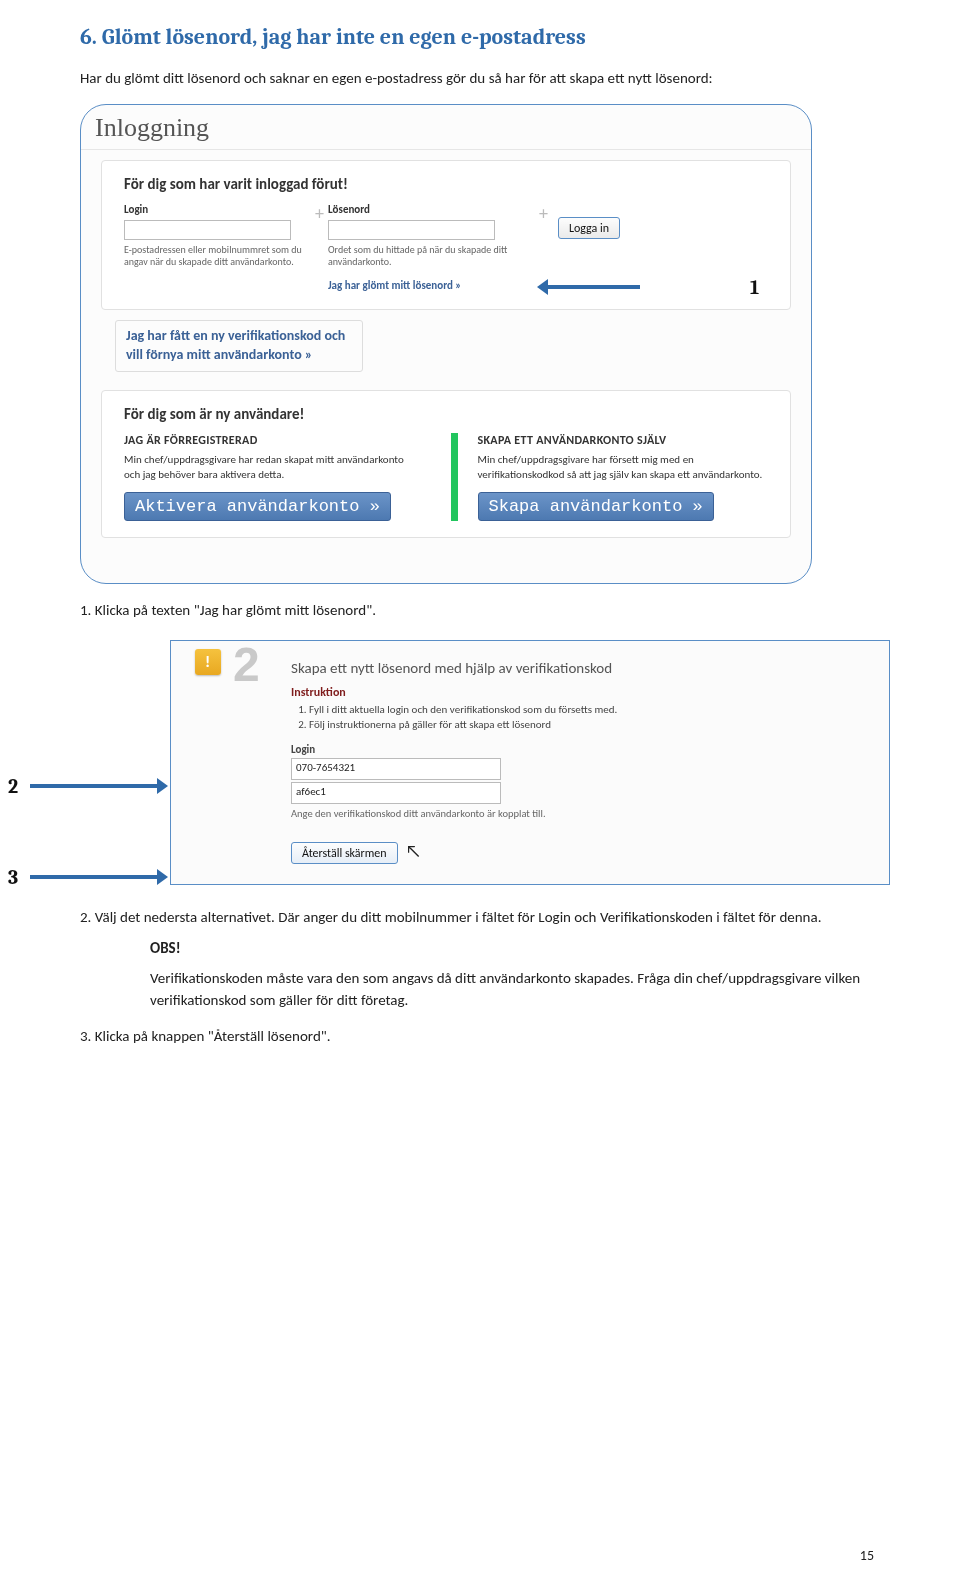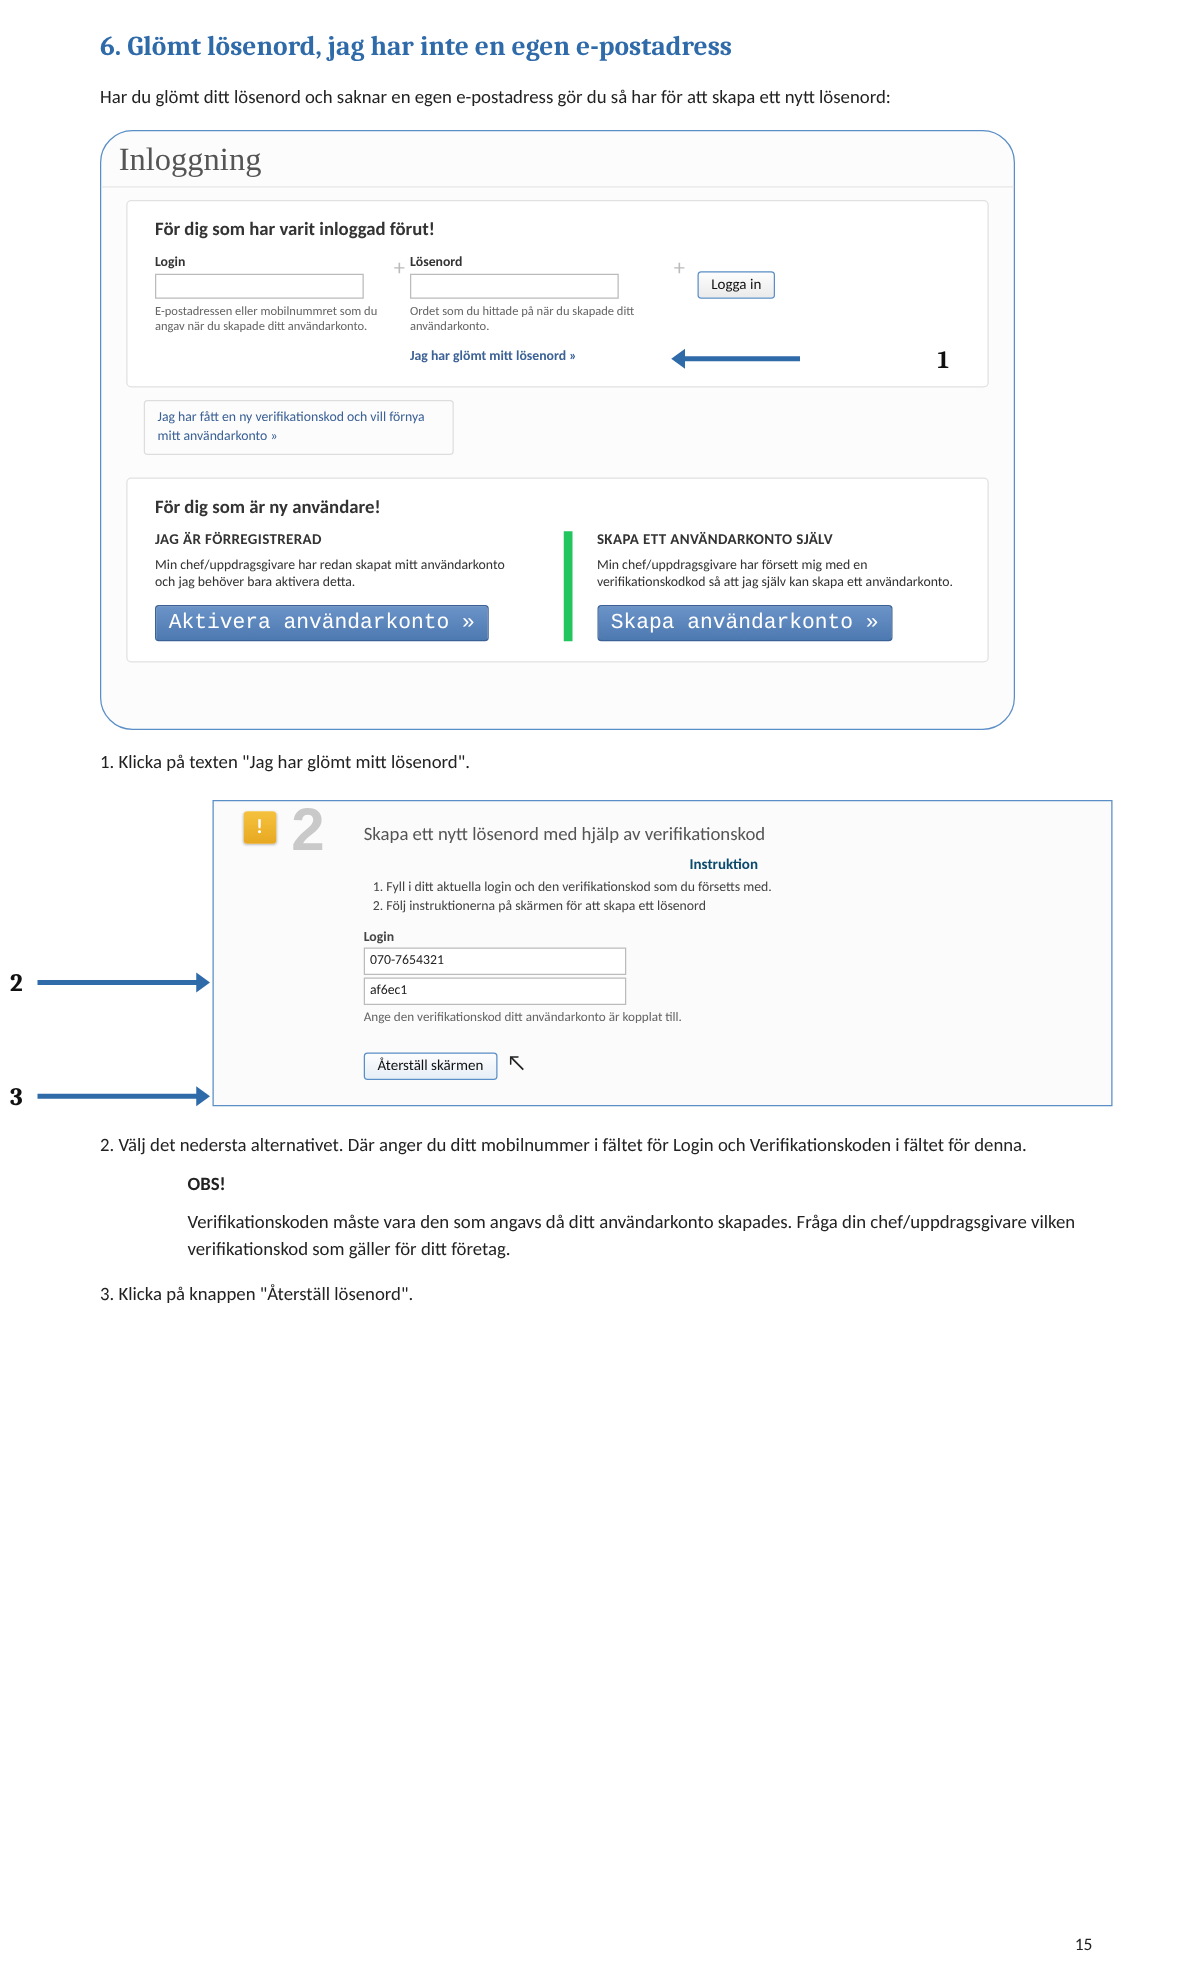--- a/index.html
+++ b/index.html
@@ -110,22 +110,22 @@
     color:#3b6196;
     margin-top: 10px;
     display:inline-block;
   }
   .verif-box {
     margin: 10px 18px 0 34px;
     width: 226px;
     border: 1px solid #ddd;
     border-radius: 3px;
     padding: 6px 10px;
-    font-size: 11px;
-    font-weight: normal;
+    font-size: 14px;
+    font-weight: bold;
     color:#3b6196;
     line-height: 1.35;
   }
   .row-login { display:flex; align-items:flex-start; }
   .row-login .login-col { width: 185px; }
   .row-login .pass-col { width: 205px; }
   .row-login .btn-col { padding-top: 14px; padding-left: 6px; }
   
   .sub-head {
     font-size: 12px;
@@ -211,21 +211,21 @@
   .big-step {
     color:#c9c9c9;
     font-family: Arial, sans-serif;
     font-weight: bold;
     font-size: 48px;
     position:absolute;
     left: 62px; top: -4px;
   }
   .sh2-inner { margin-left: 120px; margin-right: 22px; }
   .sh2-title { color:#555; font-size: 15px; margin-top: 4px; }
-  .sh2-sub { font-weight:bold; font-size: 12px; color:#0c4a6e; margin-top: 8px; text-align: center; }
+  .sh2-sub { font-weight:bold; font-size: 12px; color:#7f1d1d; margin-top: 8px; }
   .sh2-ol { font-size: 11px; color:#444; margin: 4px 0 12px 0; padding-left: 18px; }
   .sh2-ol li { margin-bottom: 2px; }
   .sh2-field-lbl { font-weight:bold; font-size:11px; color:#444; margin-top: 6px;}
   .sh2-input {
     border: 1px solid #bbb;
     background:#fff;
     width: 200px;
     height: 16px;
     font-size:11px;
     padding: 2px 4px;
@@ -330,21 +330,21 @@
     </div>
 
     <div class="shot2">
       <div class="badge"></div>
       <div class="big-step">2</div>
       <div class="sh2-inner">
         <div class="sh2-title">Skapa ett nytt lösenord med hjälp av verifikationskod</div>
         <div class="sh2-sub">Instruktion</div>
         <ol class="sh2-ol">
           <li>Fyll i ditt aktuella login och den verifikationskod som du försetts med.</li>
-          <li>Följ instruktionerna på skärmen för att skapa ett lösenord</li>
+          <li>Följ instruktionerna på gäller för att skapa ett lösenord</li>
         </ol>
         <div class="sh2-field-lbl">Login</div>
         <div class="sh2-input">070-7654321</div>
         <div class="sh2-input">af6ec1</div>
         <div class="sh2-hint">Ange den verifikationskod ditt användarkonto är kopplat till.</div>
         <div>
           <span class="btn-reset">Återställ skärmen</span>
           <span class="cursor">↖</span>
         </div>
       </div>

